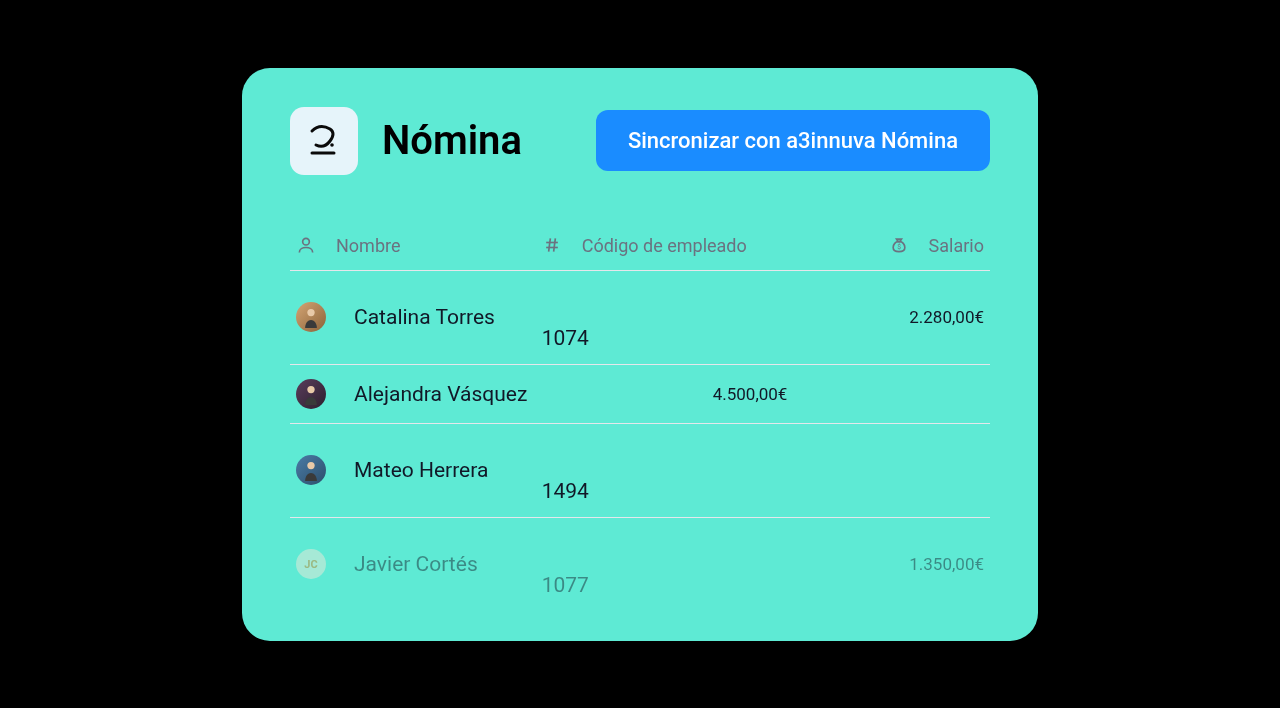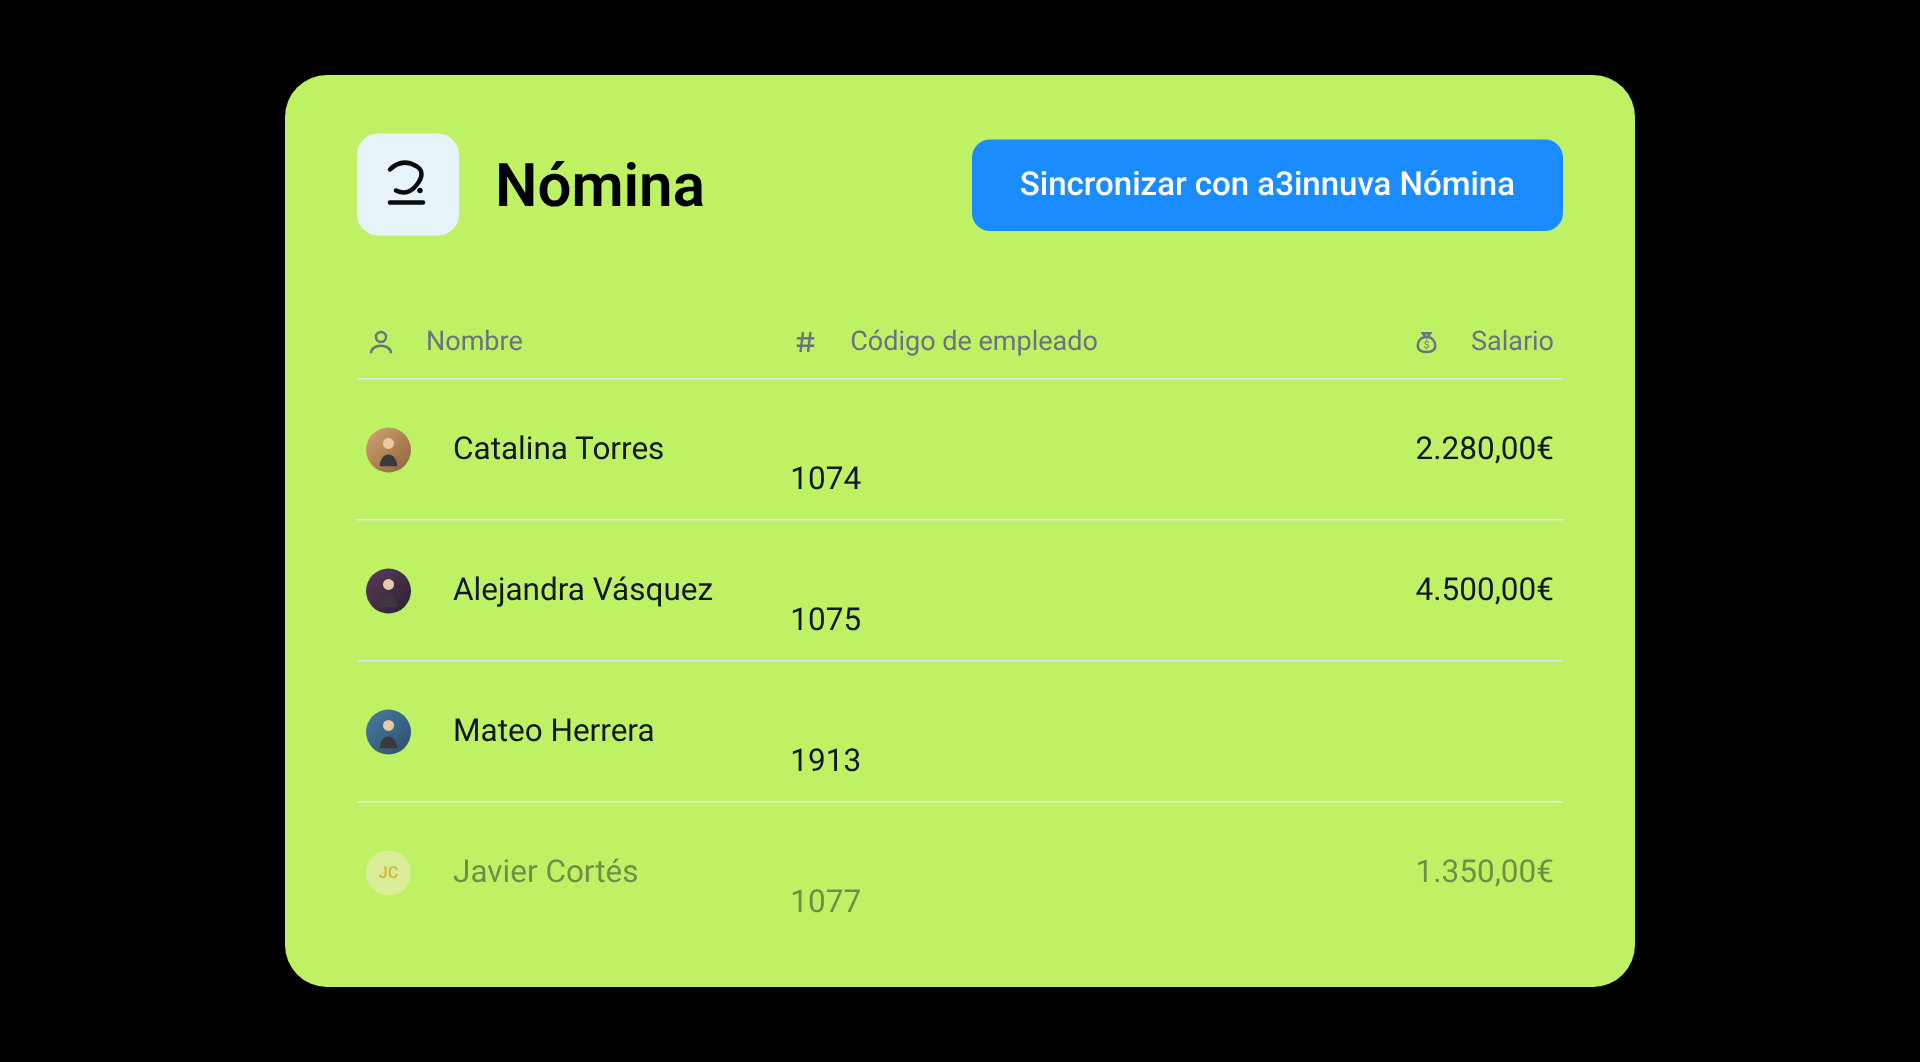--- a/index.html
+++ b/index.html
@@ -10,23 +10,23 @@
     body {
       font-family: -apple-system, BlinkMacSystemFont, 'Segoe UI', Roboto, Helvetica, Arial, sans-serif;
       background: #000;
       width: 1280px;
       height: 708px;
       display: flex;
       align-items: center;
       justify-content: center;
     }
     .card {
-      background: #bef264;
+      background: #5eead4;
       border-radius: 28px;
-      width: 900px;
+      width: 796px;
       padding: 39px 48px 30px 48px;
       box-shadow: 0 20px 60px rgba(0,0,0,0.4);
     }
     .header {
       display: flex;
       align-items: center;
       gap: 24px;
       margin-bottom: 48px;
     }
     .app-icon {
@@ -123,21 +123,21 @@
     .avatar.a3 { background: #fde9d9; color:#e67e22; }
     .avatar svg { width:18px; height:22px; }
     .cell-code {
       color: #111827;
       font-size: 21px;
       margin-top: 41px;
     }
     .cell-salary {
       text-align: right;
       color: #111827;
-      font-size: 21px;
+      font-size: 17px;
     }
   </style>
 </head>
 <body>
 
 <div class="card">
 
   <div class="header">
     <div class="app-icon">
       <svg viewBox="0 0 44 44" fill="none">
@@ -201,34 +201,33 @@
         <div class="table-row">
           <div class="cell-name">
             <span class="avatar a1">
               <svg viewBox="0 0 24 30">
                 <circle cx="12" cy="9" r="5" fill="#e8c9a8"></circle>
                 <path d="M4 30c0-7 4-11 8-11s8 4 8 11z" fill="#3a3a3a"></path>
               </svg>
             </span>
             <span>Alejandra Vásquez</span>
           </div>
-          <div class="cell-code">1075</div>
           <div class="cell-salary">4.500,00€</div>
         </div>
         <div class="table-row">
           <div class="cell-name">
             <span class="avatar a2">
               <svg viewBox="0 0 24 30">
                 <circle cx="12" cy="9" r="5" fill="#e8c9a8"></circle>
                 <path d="M4 30c0-7 4-11 8-11s8 4 8 11z" fill="#3a3a3a"></path>
               </svg>
             </span>
             <span>Mateo Herrera</span>
           </div>
-          <div class="cell-code">1913</div>
+          <div class="cell-code">1494</div>
         </div>
         <div class="table-row faded">
           <div class="cell-name">
             <span class="avatar a3">JC</span>
             <span>Javier Cortés</span>
           </div>
           <div class="cell-code">1077</div>
           <div class="cell-salary">1.350,00€</div>
         </div>
       </div>

